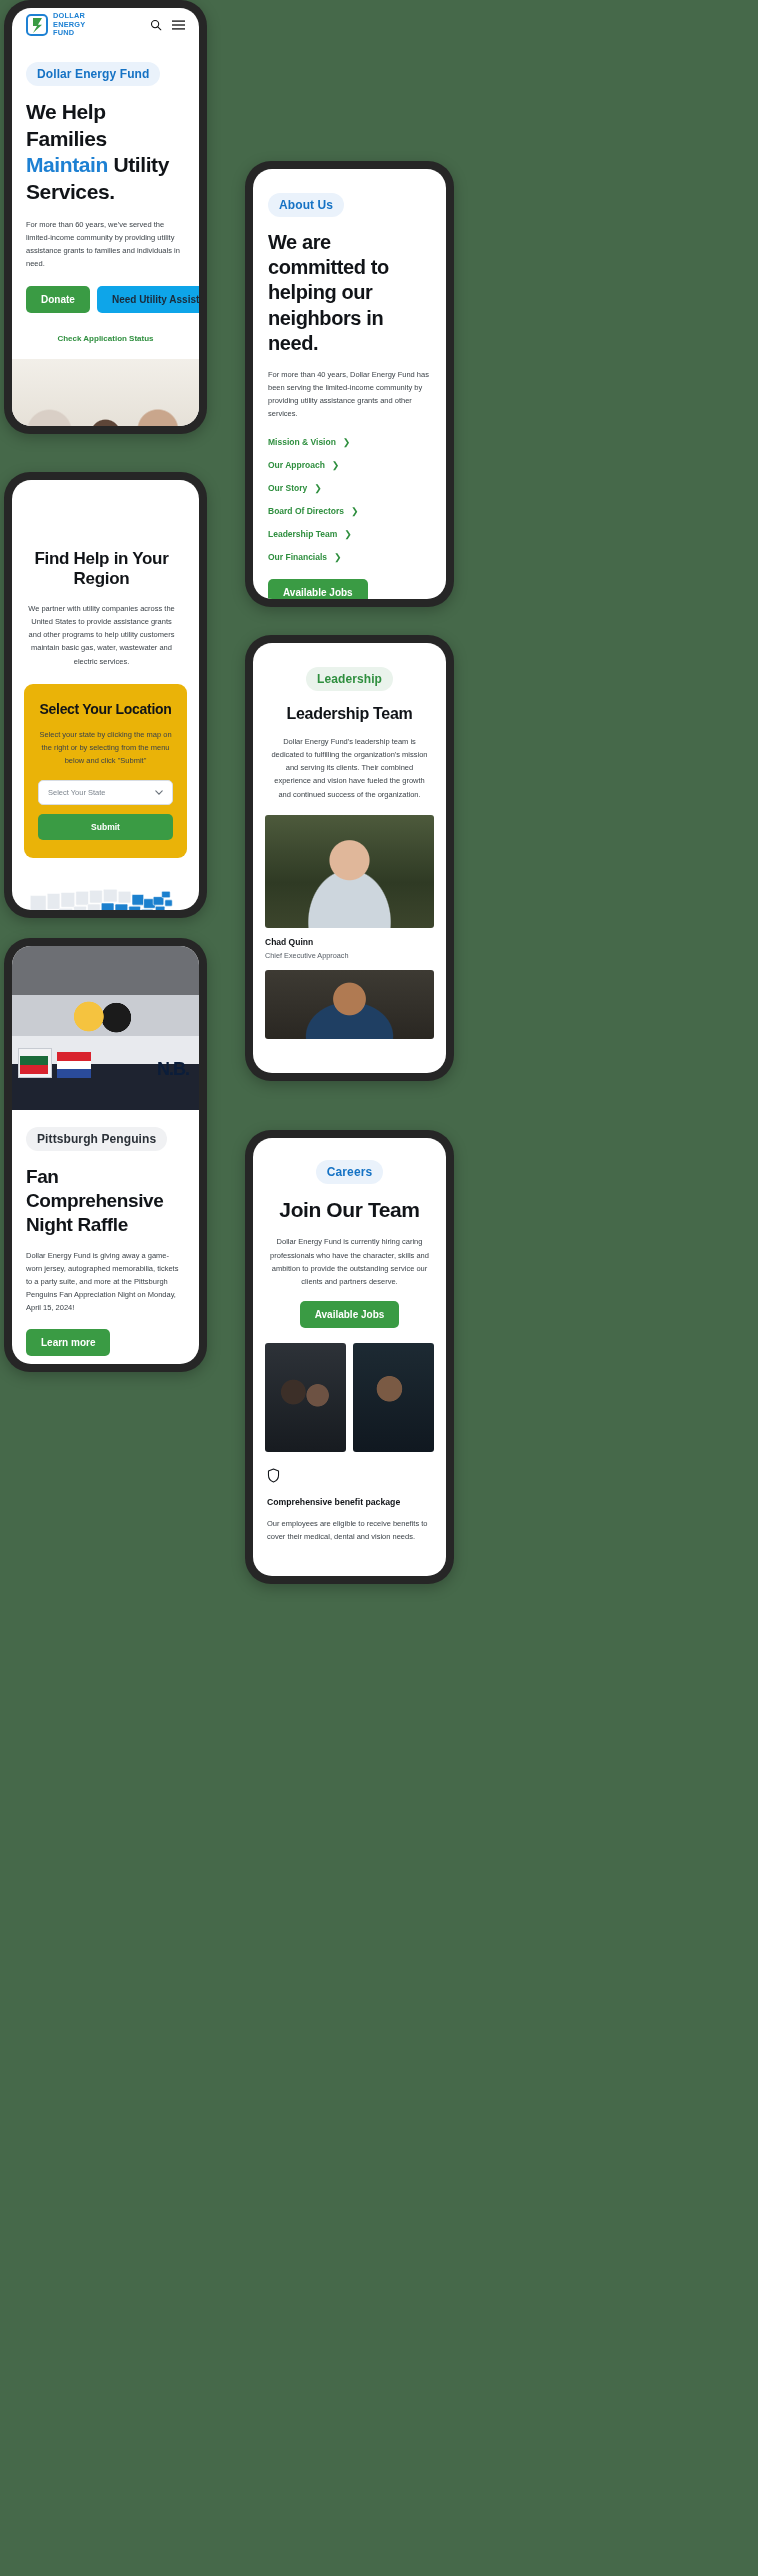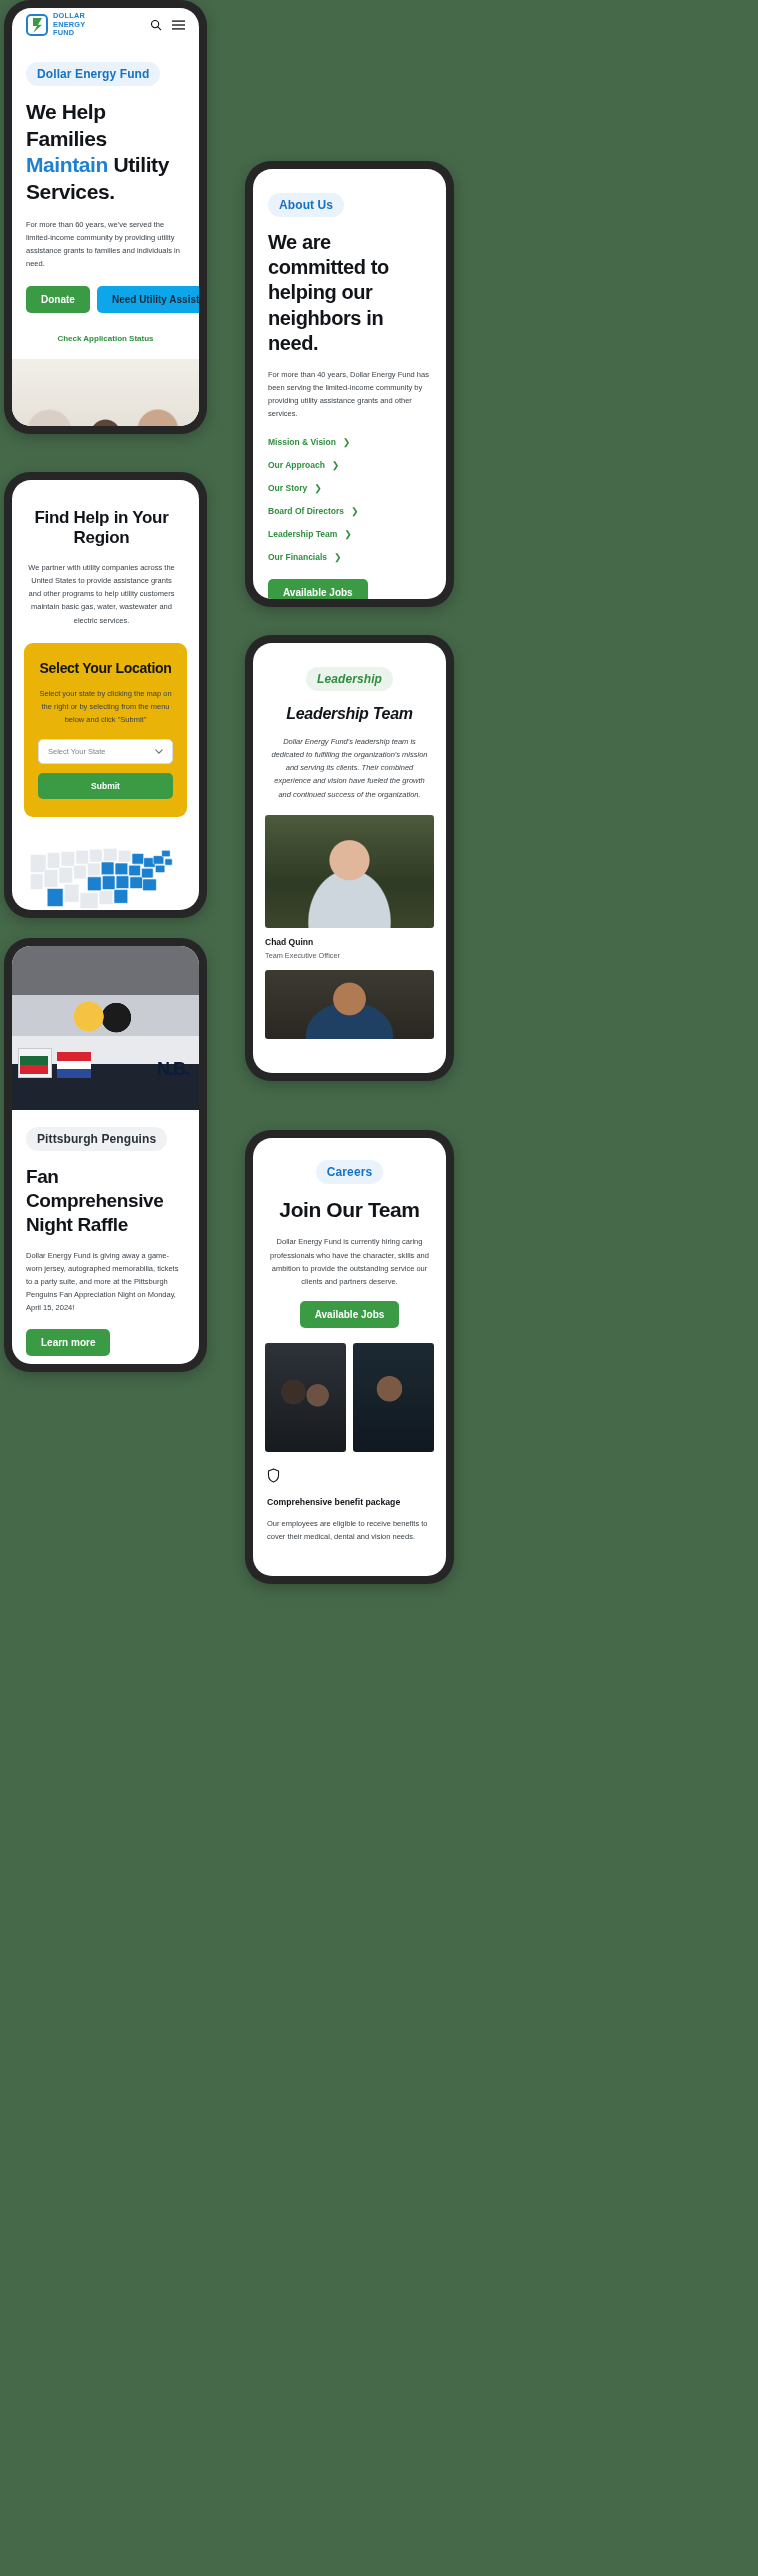--- a/index.html
+++ b/index.html
@@ -248,21 +248,21 @@
           <span style="color:#2f8f3f;font-size:8px;font-weight:700;cursor:pointer;">Check Application Status</span>
         </div>
       </div>
 
       <div class="photo ph-room" style="margin-top:14px;height:122px;"></div>
     </div>
   </div>
 
   <div class="phone" id="phone-region">
     <div class="screen">
-      <div style="padding:28px 24px 0 16px;">
+      <div style="padding:28px 24px 0 16px;margin-top:41px;">
         <div class="h2 center">Find Help in Your Region</div>
         <p class="body center" style="margin-top:13px;">We partner with utility companies across the United States to provide assistance grants and other programs to help utility customers maintain basic gas, water, wastewater and electric services.</p>
       </div>
 
       <div style="padding:0 12px;margin-top:16px;">
         <div class="locbox">
           <div class="h2 center" style="font-size:14px;">Select Your Location</div>
           <p class="body center" style="margin-top:11px;">Select your state by clicking the map on the right or by selecting from the menu below and click "Submit"</p>
           <div class="select" style="margin-top:13px;">
             <span>Select Your State</span>
@@ -396,30 +396,30 @@
       <div style="display:flex;gap:4px;margin-top:17px;padding:0 10px;height:63px;">
         <div class="photo ph-office" style="flex:1.25;border-radius:2px;"></div>
         <div class="photo ph-room" style="flex:1;border-radius:2px;"></div>
         <div class="photo ph-office" style="flex:1.25;border-radius:2px;"></div>
       </div>
     </div>
   </div>
 
   <div class="phone" id="phone-leader">
     <div class="screen">
-      <div style="padding:24px 15px 0 15px;font-style:italic;" class="center">
+      <div style="padding:24px 15px 0 15px;" class="center">
         <span class="pill green">Leadership</span>
         <div class="h2" style="margin-top:14px;font-size:16px;">Leadership Team</div>
         <p class="body" style="margin-top:12px;">Dollar Energy Fund's leadership team is dedicated to fulfilling the organization's mission and serving its clients. Their combined experience and vision have fueled the growth and continued success of the organization.</p>
       </div>
 
       <div style="padding:0 12px;margin-top:14px;">
         <div class="photo ph-portrait" style="height:113px;border-radius:3px;"></div>
         <div style="margin-top:9px;font-size:8.5px;font-weight:700;color:#111418;">Chad Quinn</div>
-        <div style="margin-top:4px;font-size:7.3px;color:#555c64;">Team Executive Officer</div>
+        <div style="margin-top:4px;font-size:7.3px;color:#555c64;">Chief Executive Approach</div>
         <div class="photo ph-portrait2" style="height:69px;margin-top:10px;border-radius:3px;"></div>
       </div>
     </div>
   </div>
 
   <div class="phone" id="phone-careers">
     <div class="screen">
       <div style="padding:22px 15px 0 15px;" class="center">
         <span class="pill blue2">Careers</span>
         <div class="h1" style="margin-top:13px;font-size:21px;">Join Our Team</div>

